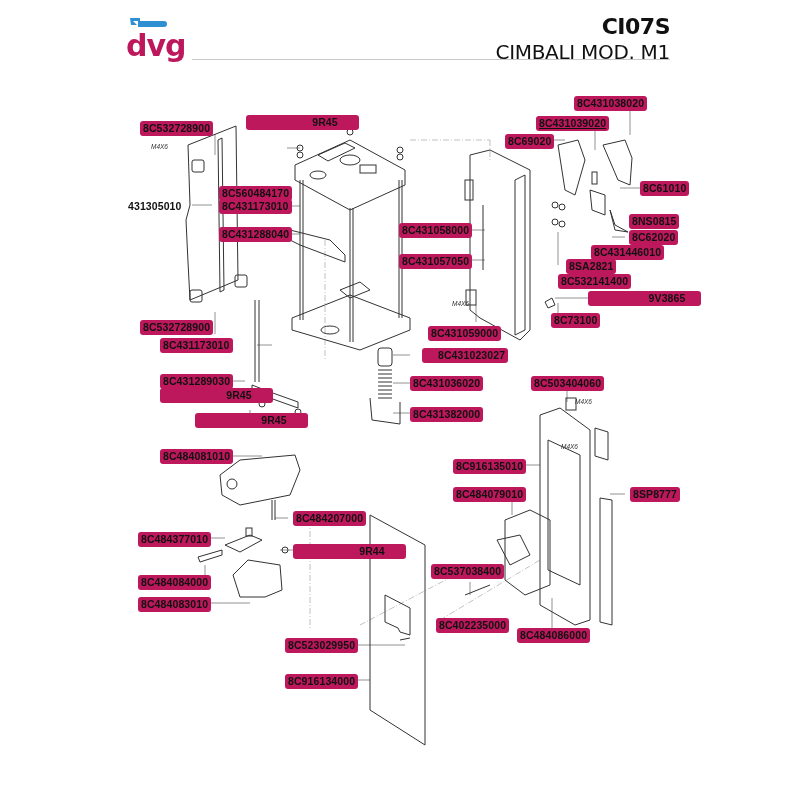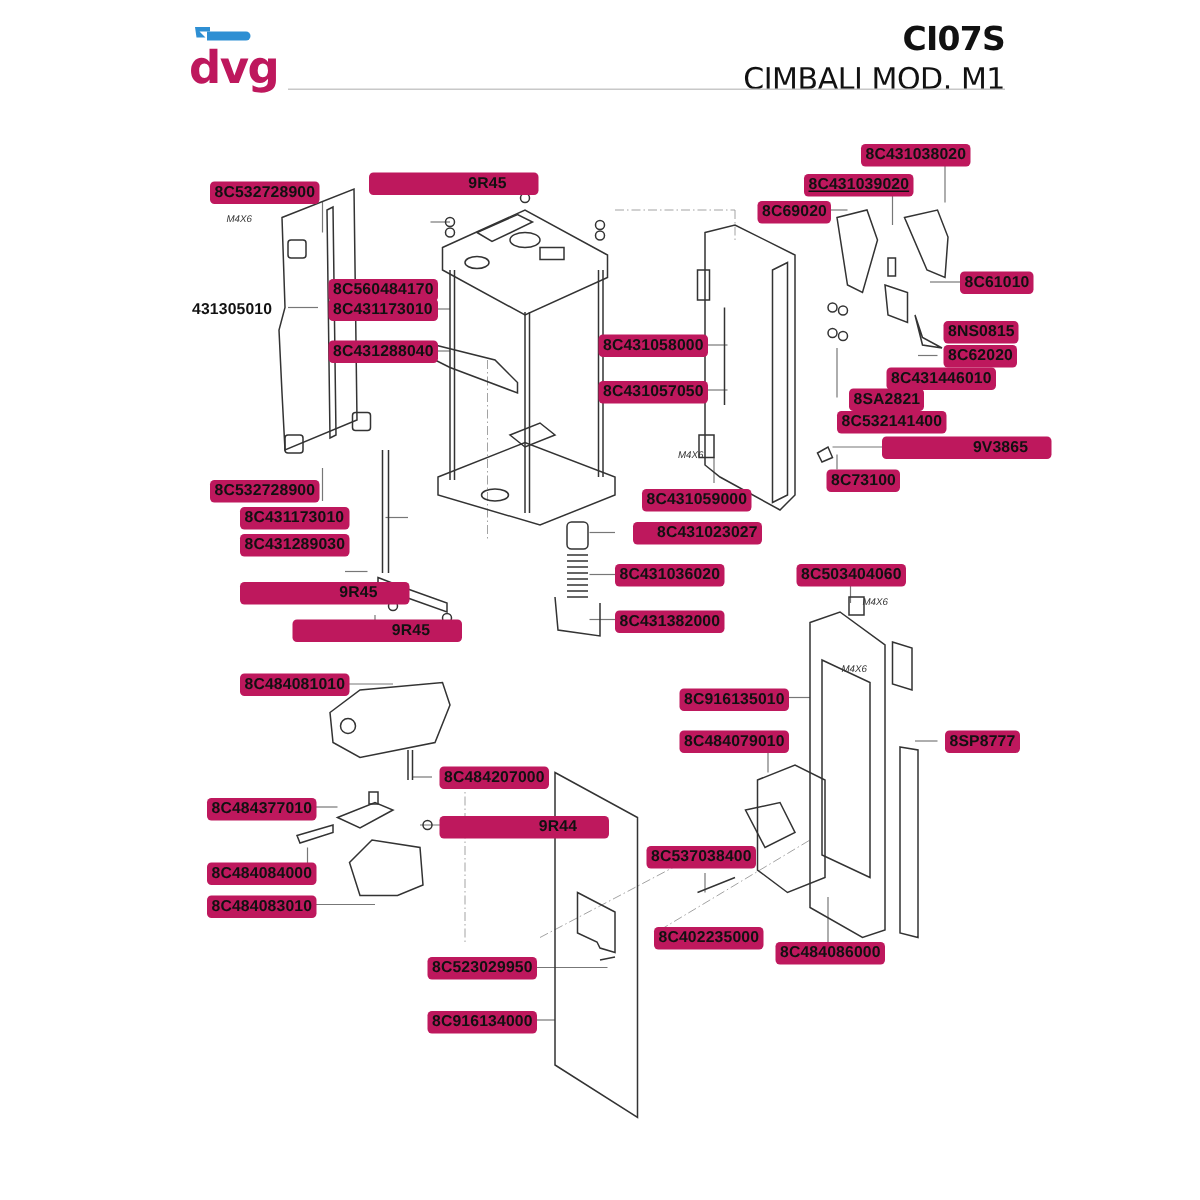--- a/index.html
+++ b/index.html
@@ -195,21 +195,21 @@
 <div class="lbl" style="left:219px;top:142px;margin-top:44px;">8C560484170</div>
 <div class="lbl plain" style="left:125px;top:199px;">431305010</div>
 <div class="lbl" style="left:219px;top:199px;">8C431173010</div>
 <div class="lbl" style="left:219px;top:227px;">8C431288040</div>
 <div class="lbl" style="left:399px;top:223px;">8C431058000</div>
 <div class="lbl" style="left:399px;top:254px;">8C431057050</div>
 <div class="lbl" style="left:140px;top:320px;">8C532728900</div>
 <div class="lbl" style="left:160px;top:338px;">8C431173010</div>
 <div class="lbl" style="left:428px;top:326px;">8C431059000</div>
 <div class="lbl" style="left:422px;top:348px;padding-left:16px;">8C431023027</div>
-<div class="lbl" style="left:160px;top:356px;text-align:right;">8C431289030</div>
+<div class="lbl" style="left:160px;top:374px;text-align:right;">8C431289030</div>
 <div class="lbl wide" style="left:160px;top:388px;width:62px;">9R45</div>
 <div class="lbl" style="left:410px;top:376px;">8C431036020</div>
 <div class="lbl wide" style="left:195px;top:413px;width:62px;">9R45</div>
 <div class="lbl" style="left:410px;top:407px;">8C431382000</div>
 <div class="lbl" style="left:574px;top:96px;">8C431038020</div>
 <div class="lbl" style="left:536px;top:116px;text-decoration:underline;">8C431039020</div>
 <div class="lbl" style="left:505px;top:134px;">8C69020</div>
 <div class="lbl" style="left:640px;top:181px;">8C61010</div>
 <div class="lbl" style="left:629px;top:214px;">8NS0815</div>
 <div class="lbl" style="left:629px;top:230px;">8C62020</div>

